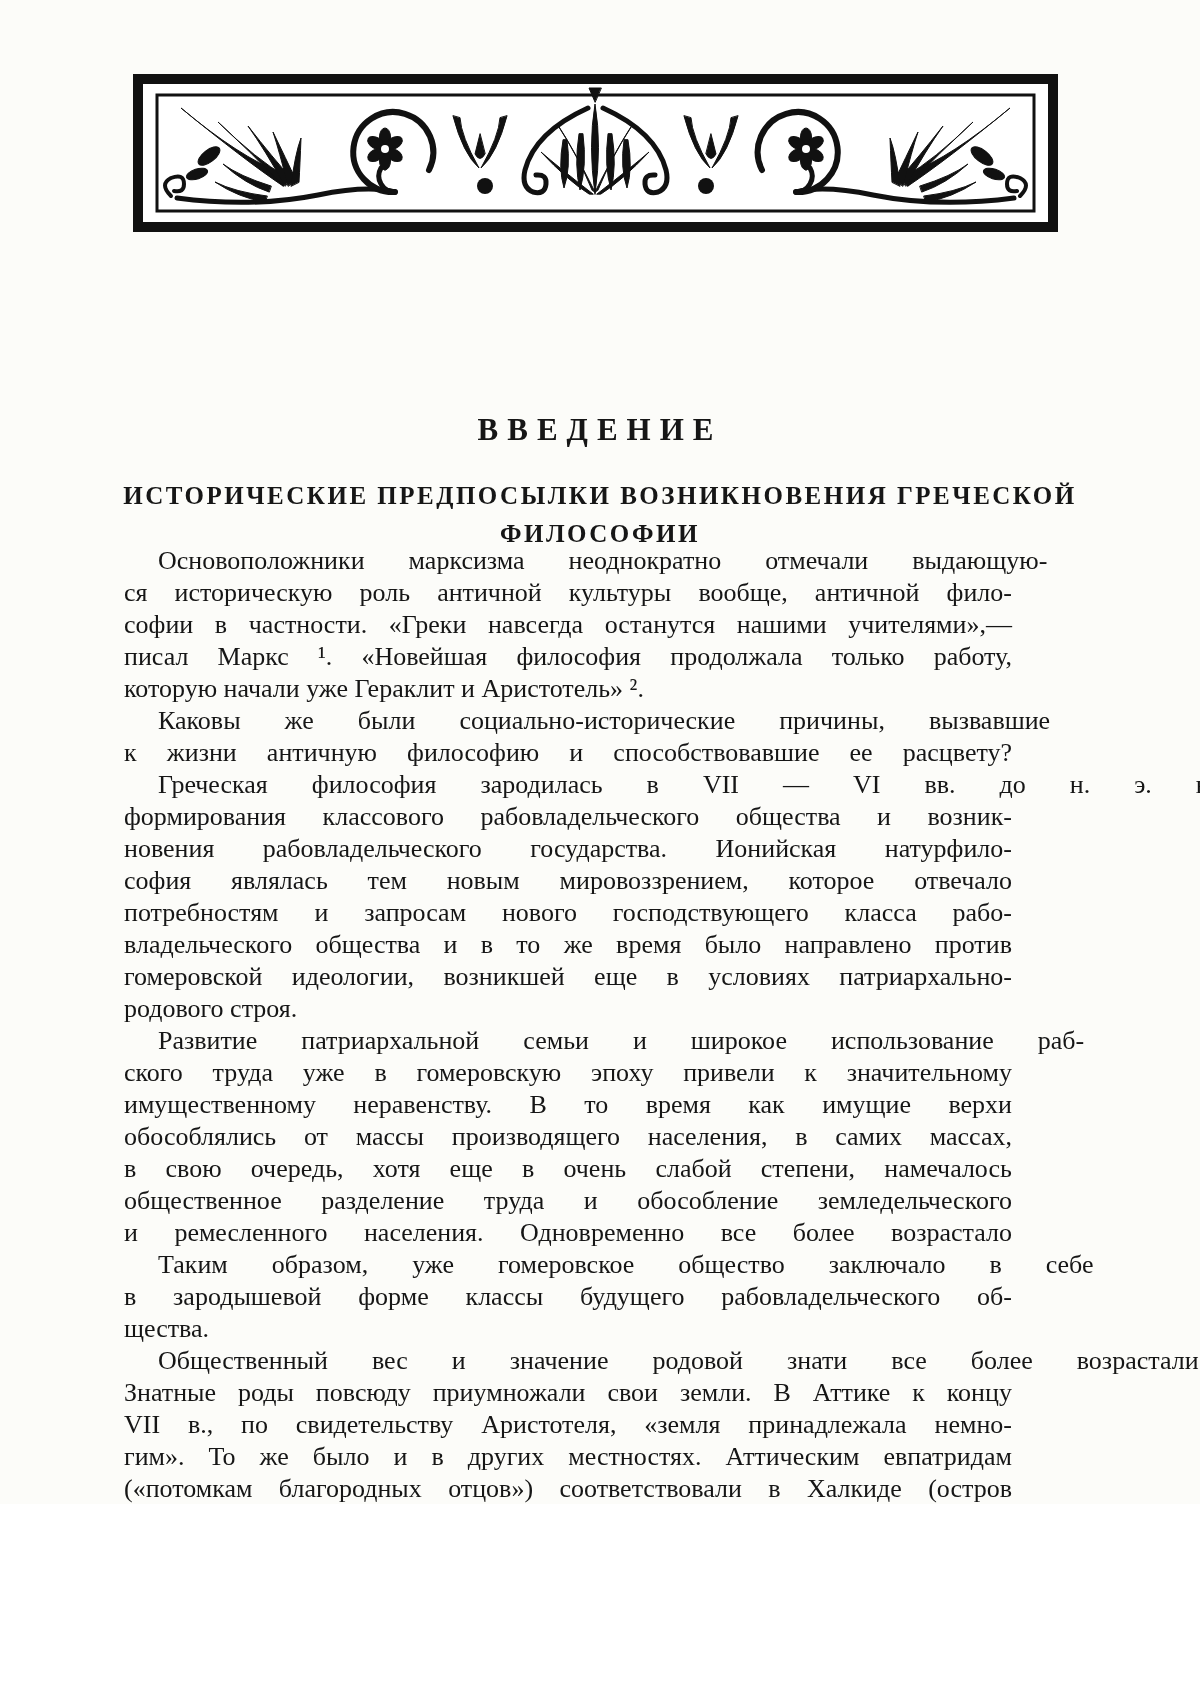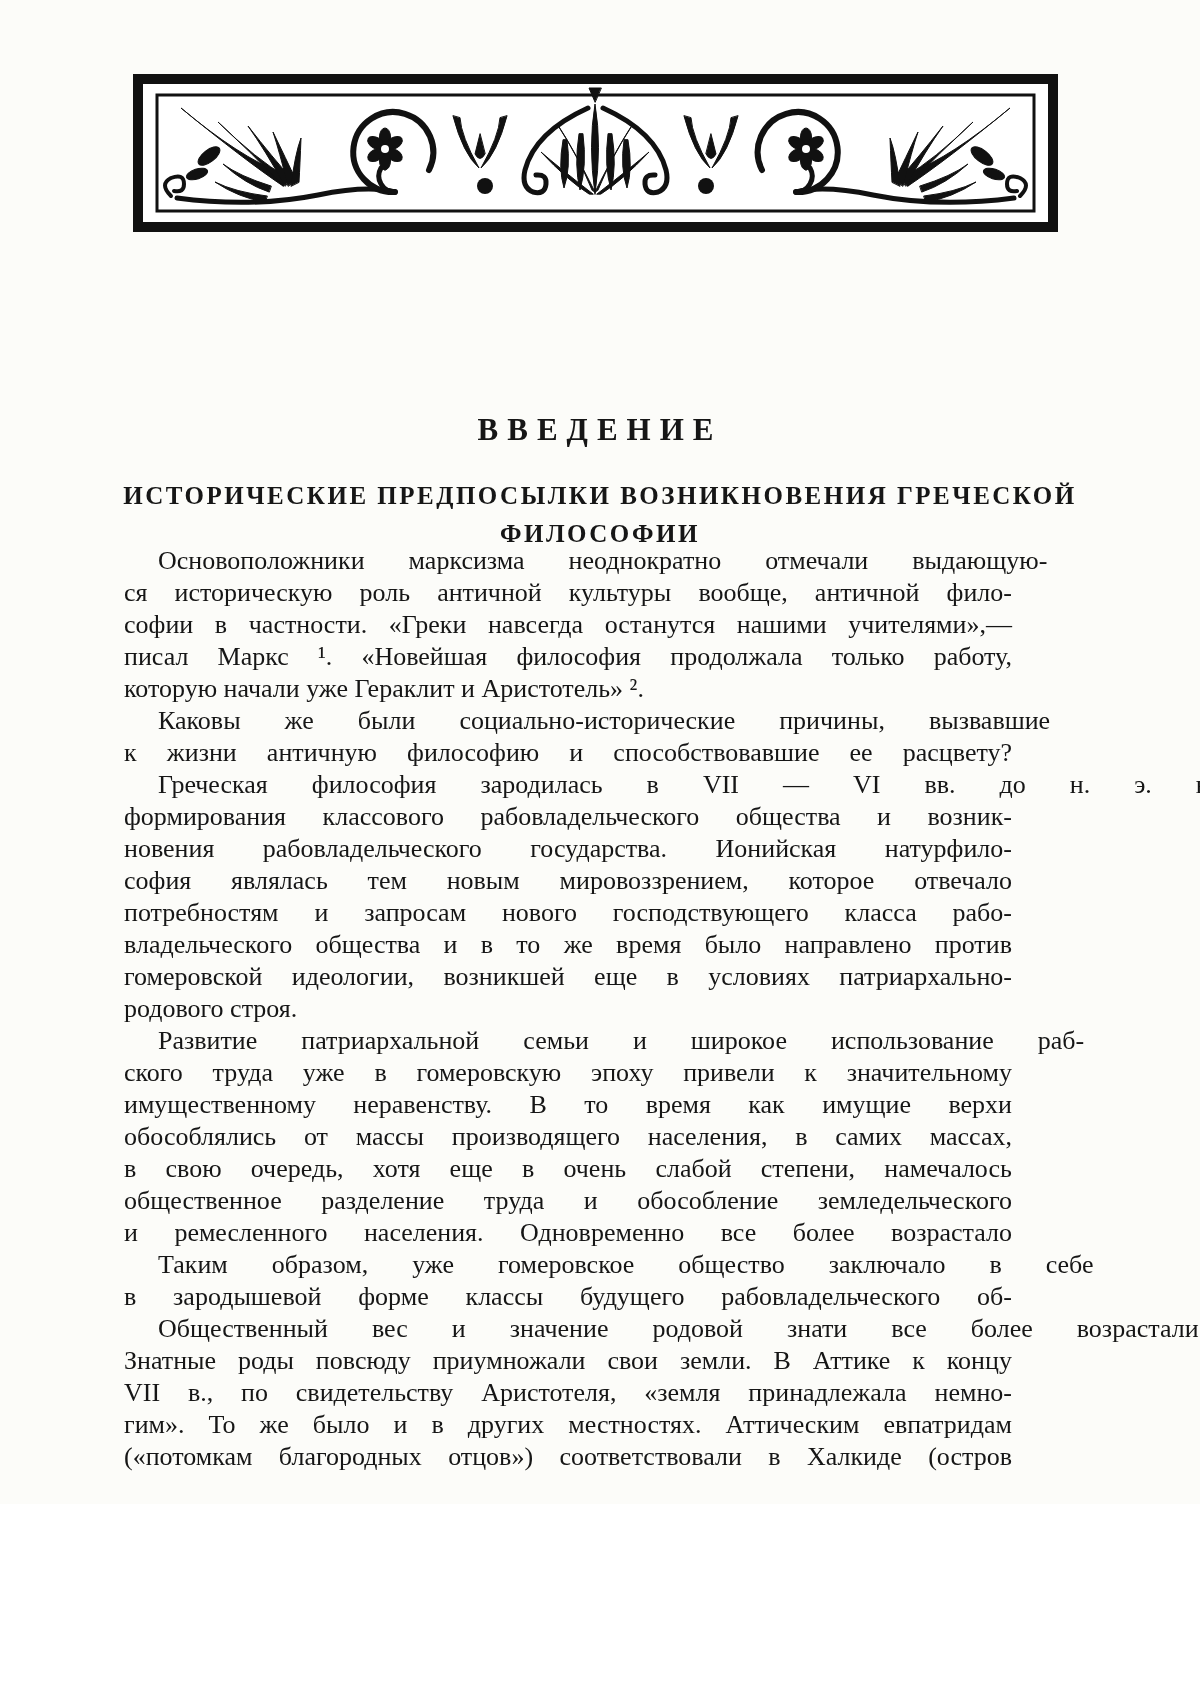--- a/index.html
+++ b/index.html
@@ -337,20 +337,21 @@
       </div>
       <div class="line just">
         <span>в</span>
         <span>зародышевой</span>
         <span>форме</span>
         <span>классы</span>
         <span>будущего</span>
         <span>рабовладельческого</span>
         <span>об-</span>
       </div>
+      <div class="line plain">щества.</div>
       <div class="line just indent">
         <span>Общественный</span>
         <span>вес</span>
         <span>и</span>
         <span>значение</span>
         <span>родовой</span>
         <span>знати</span>
         <span>все</span>
         <span>более</span>
         <span>возрастали.</span>

